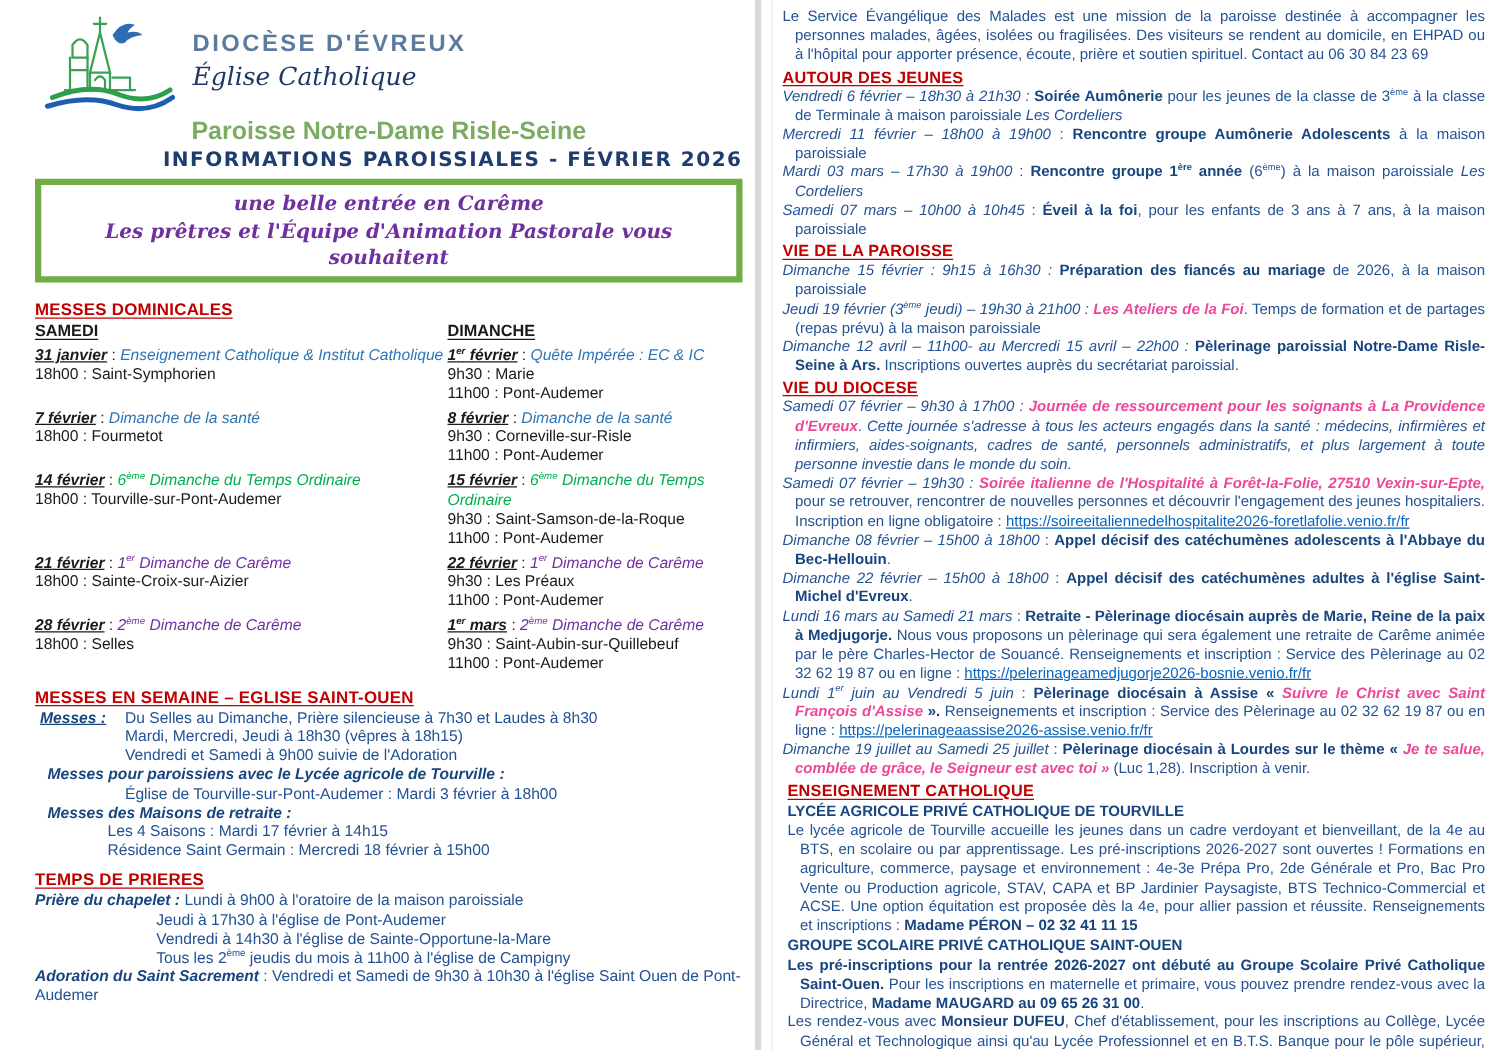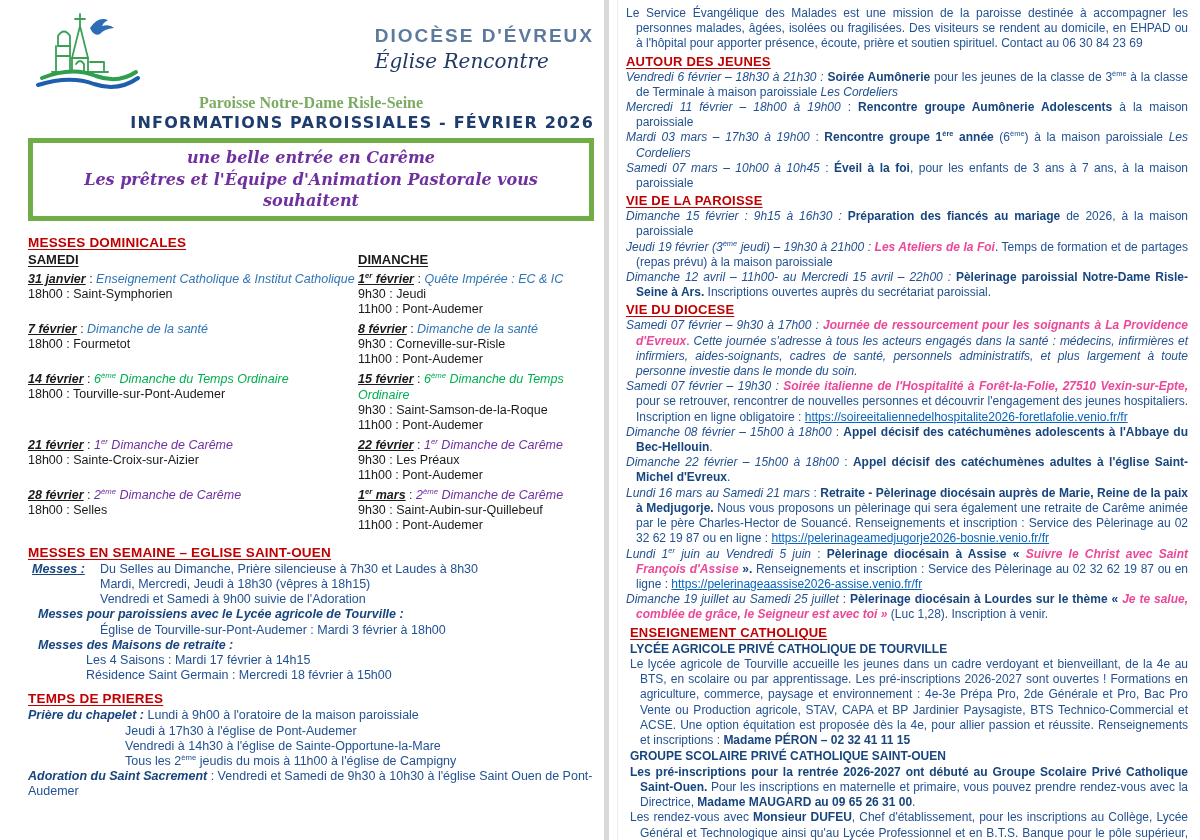--- a/index.html
+++ b/index.html
@@ -4,26 +4,26 @@
 <style>
   * { margin:0; padding:0; box-sizing:border-box; }
   html,body { width:1200px; height:840px; background:#ffffff; overflow:hidden;
     font-family:"Liberation Sans", sans-serif; }
   .sheet { display:flex; width:1200px; height:840px; }
   .page-left { width:604px; padding:4px 10px 0 28px; }
   .page-gap { width:14px; border-left:5px solid #d9d9d9; border-right:1px solid #ececec; background:#fff; }
   .page-right { flex:1; padding:6px 12px 0 8px; }
 
   
-  .logo-row { display:flex; align-items:center; justify-content:space-between; margin:2px 0 2px 0; }
+  .logo-row { display:flex; align-items:center; justify-content:flex-start; margin:2px 0 2px 0; }
   .logo-art { width:120px; height:86px; flex:0 0 auto; }
   .logo-text { margin-left:6px; }
   .logo-title { color:#5b7a9d; font-size:19px; font-weight:bold; letter-spacing:2px; }
   .logo-sub { color:#1f3864; font-size:20px; font-style:italic; font-family:"DejaVu Serif", serif; margin-top:2px; }
-  .parish-line { text-align:center; color:#7dab64; font-weight:bold; font-size:16px;font-family:Liberation Serif, serif; }
+  .parish-line { text-align:center; color:#7dab64; font-weight:bold; font-size:20px; }
   .title-line { text-align:right; color:#1e3d6e; font-weight:bold; font-size:16px; letter-spacing:1.2px;
     font-family:"DejaVu Sans", sans-serif; margin-top:1px; }
   .banner { border:5px solid #70ad47; margin:6px 0 8px 0; padding:4px 6px; text-align:center; }
   .banner .bl { color:#7030a0; font-size:16px; font-style:italic; font-weight:600;
     font-family:"DejaVu Serif", serif; line-height:1.35; }
 
   
   .h-red { color:#c00000; font-weight:bold; font-size:13.5px; text-decoration:underline;
     text-underline-offset:2px; display:inline-block; margin:6px 0 2px 0; letter-spacing:.2px; }
   sup { font-size:.62em; vertical-align:super; line-height:0; }
@@ -75,21 +75,21 @@
           <path d="M24 66 h56"></path>
         </g>
         <g fill="none" stroke="#2d6db5" stroke-width="2">
           <path d="M62 22 q8 -12 18 -8 q-4 2 -6 6 q8 -2 12 2 q-10 1 -14 6 q-6 3 -10 -6 Z" fill="#2d6db5" stroke="none"></path>
         </g>
         <path d="M14 72 q30 -12 54 -2 q22 8 40 -4" fill="none" stroke="#2f9e4f" stroke-width="4" stroke-linecap="round"></path>
         <path d="M10 79 q32 -10 56 -1 q24 8 44 -6" fill="none" stroke="#1d5fae" stroke-width="4" stroke-linecap="round"></path>
       </svg>
       <div class="logo-text">
         <div class="logo-title">DIOCÈSE D'ÉVREUX</div>
-        <div class="logo-sub">Église Rencontre</div>
+        <div class="logo-sub">Église Catholique</div>
       </div>
     </div>
 
     <div class="parish-line">Paroisse Notre-Dame Risle-Seine</div>
     <div class="title-line">INFORMATIONS PAROISSIALES - FÉVRIER 2026</div>
 
     <div class="banner">
       <div class="bl">une belle entrée en Carême</div>
       <div class="bl">Les prêtres et l'Équipe d'Animation Pastorale vous souhaitent</div>
     </div>
@@ -105,21 +105,21 @@
         </div>
       </div>
 
       <div class="grid2">
         <div class="entry" style="margin-top:4px;">
           <div class="dateline"><span class="date">31 janvier</span><span> : </span><span class="lbl c-blue">Enseignement Catholique &amp; Institut Catholique</span></div>
           <div class="time">18h00 : Saint-Symphorien</div>
         </div>
         <div class="entry" style="margin-top:4px;">
           <div class="dateline"><span class="date">1<sup>er</sup> février</span><span> : </span><span class="lbl c-blue">Quête Impérée : EC &amp; IC</span></div>
-          <div class="time">9h30 : Jeudi</div>
+          <div class="time">9h30 : Marie</div>
           <div class="time">11h00 : Pont-Audemer</div>
         </div>
 
         <div class="entry">
           <div class="dateline"><span class="date">7 février</span><span> : </span><span class="lbl c-blue">Dimanche de la santé</span></div>
           <div class="time">18h00 : Fourmetot</div>
         </div>
         <div class="entry">
           <div class="dateline"><span class="date">8 février</span><span> : </span><span class="lbl c-blue">Dimanche de la santé</span></div>
           <div class="time">9h30 : Corneville-sur-Risle</div>

